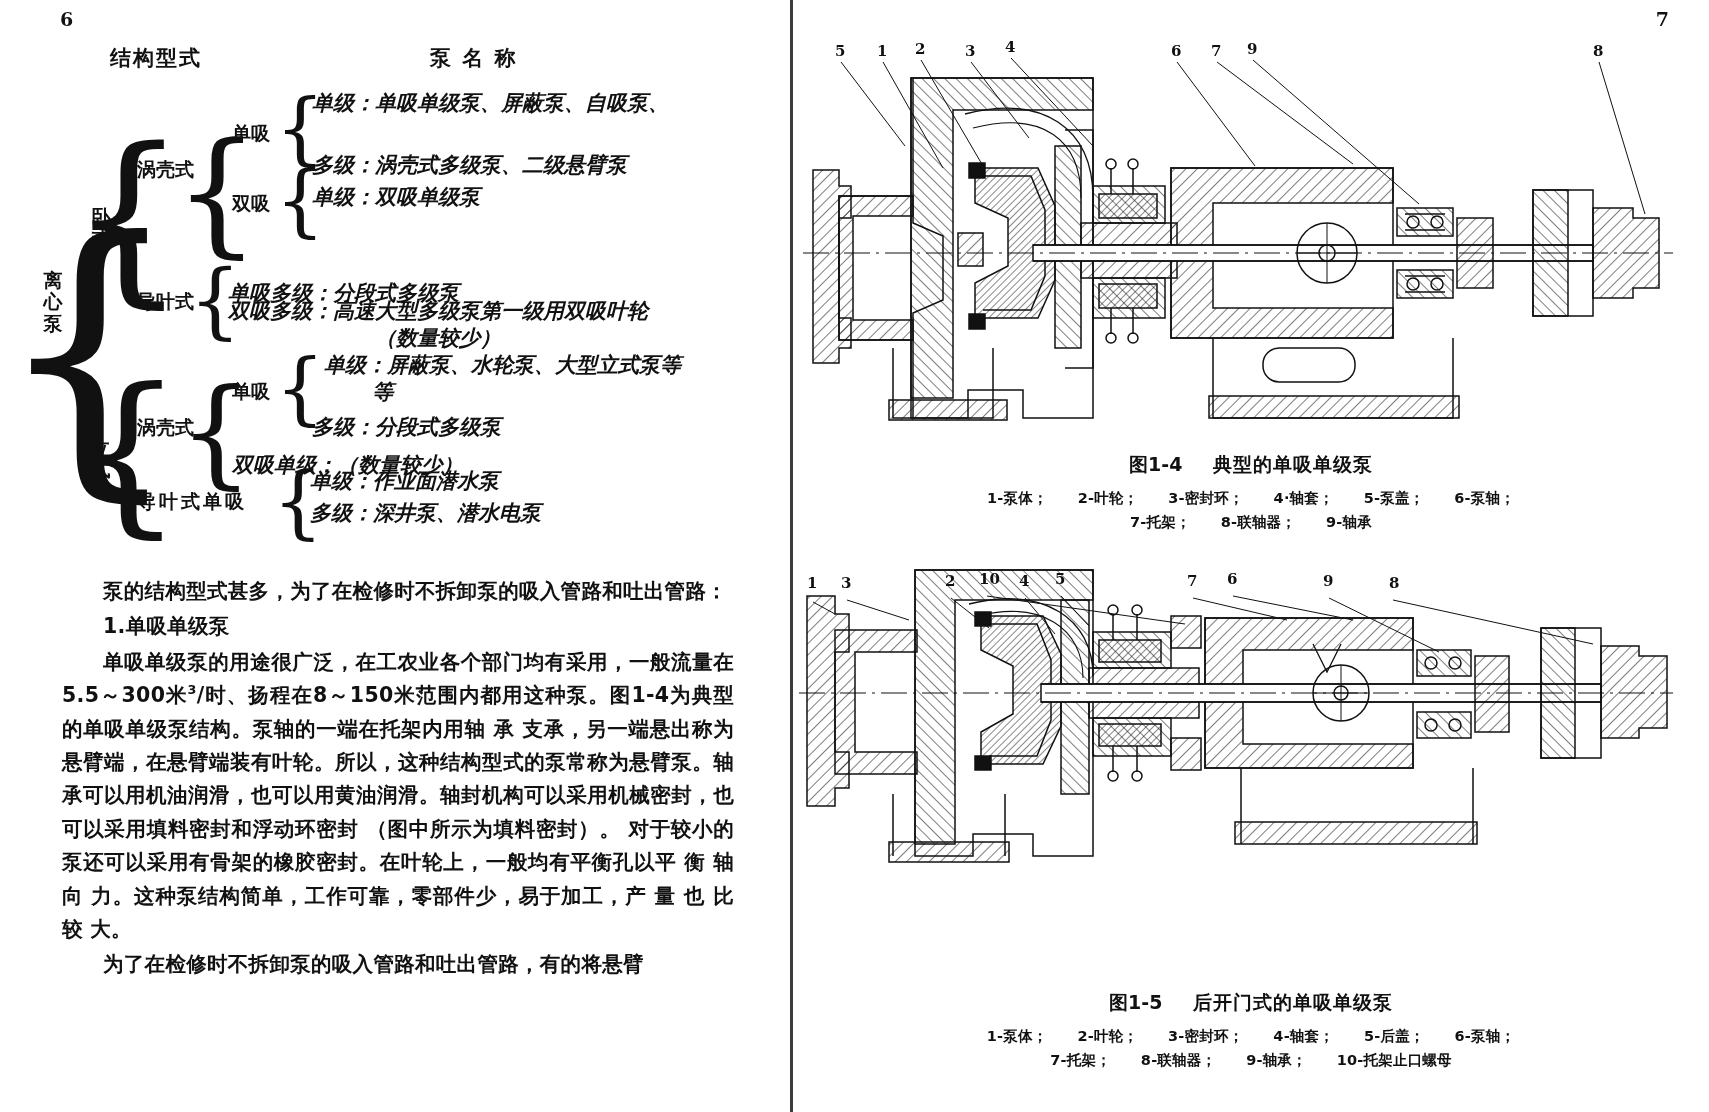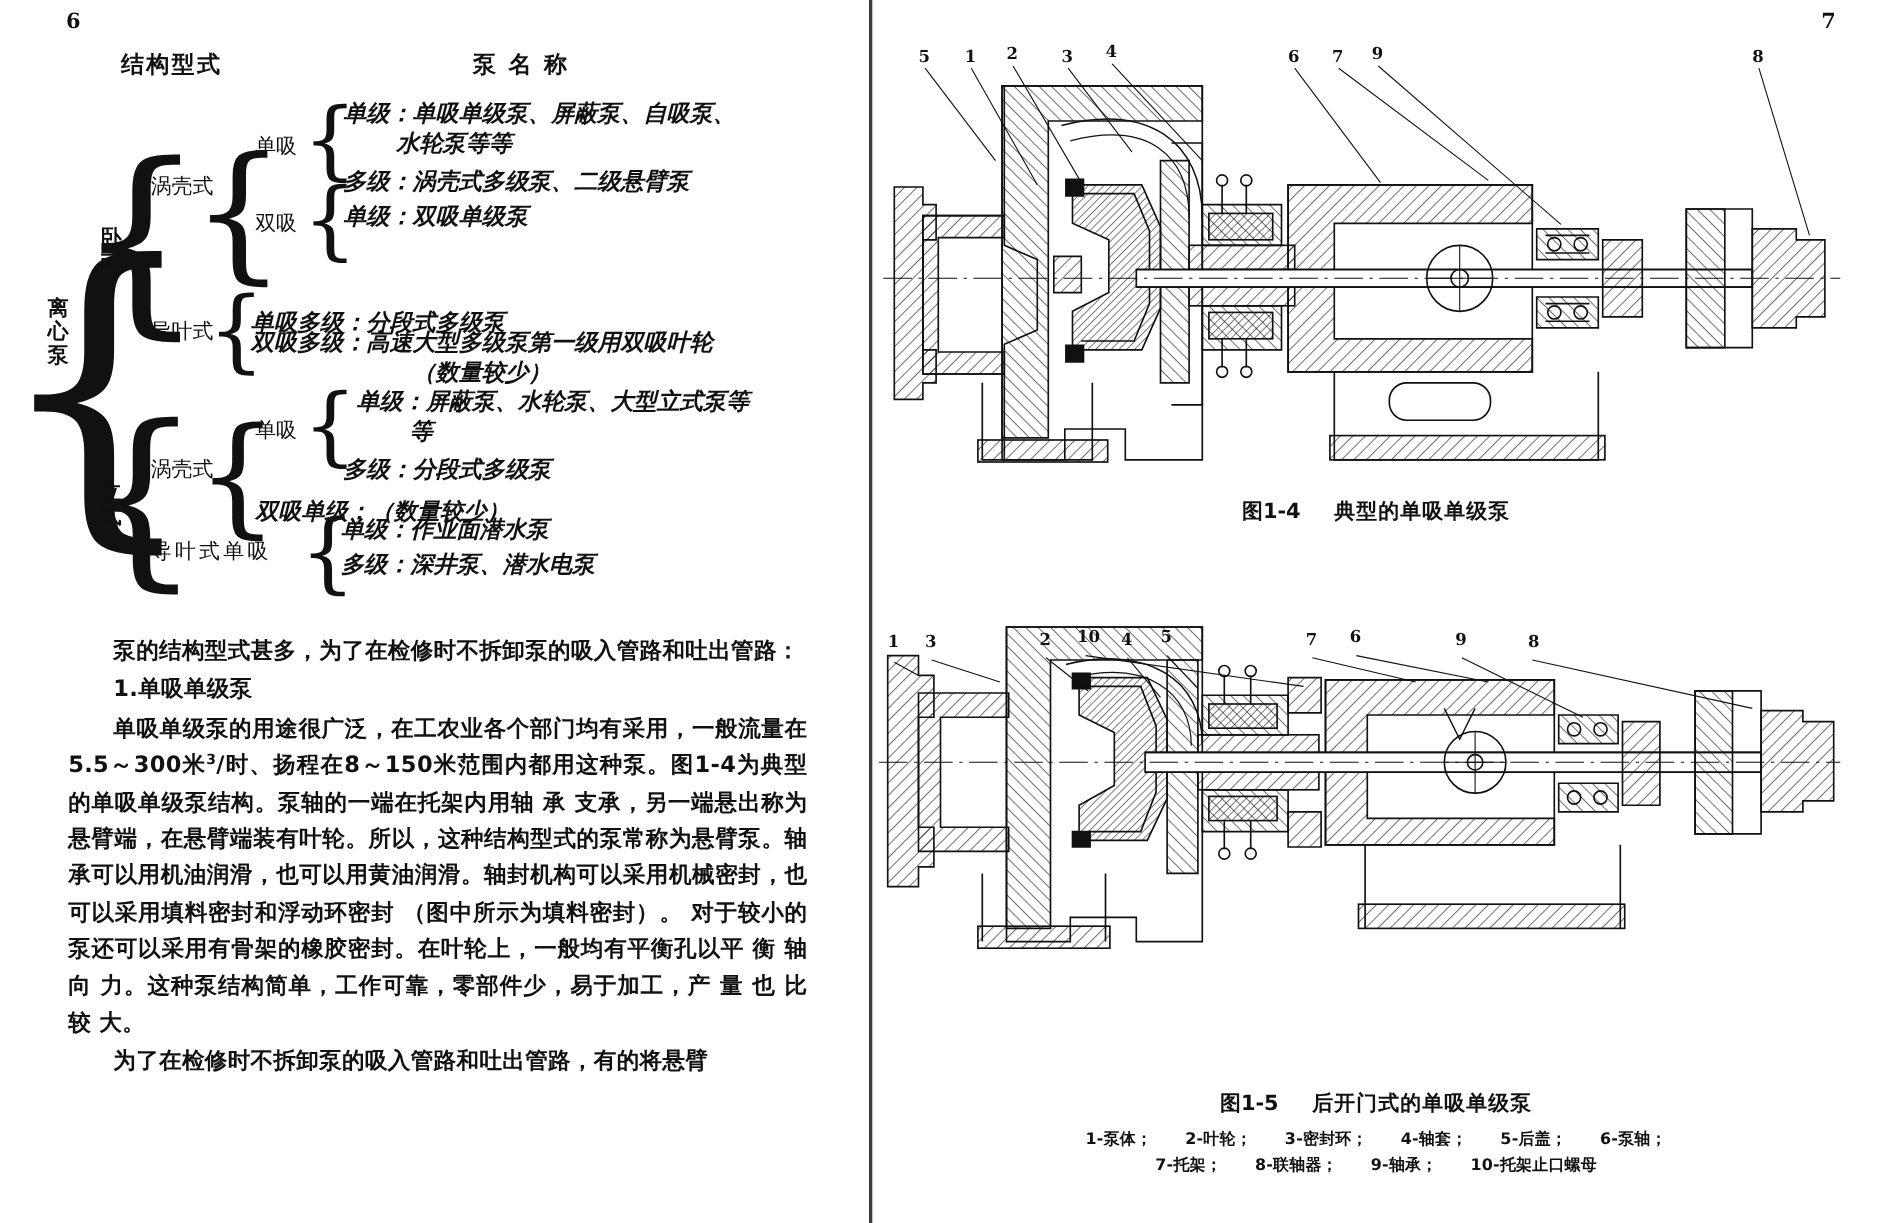--- a/index.html
+++ b/index.html
@@ -31,21 +31,21 @@
   .tree-head span {
     position:absolute; font-weight:bold; font-size:21px;
     font-family:"DejaVu Sans","Liberation Sans",sans-serif;
     letter-spacing:2px;
   }
   .th-struct { left:110px; }
   .th-name   { left:430px; letter-spacing:9px; }
 
   .tree { position:absolute; top:80px; left:0; width:790px; height:470px; }
   .tree .lbl {
-    position:absolute; font-size:19px; font-weight:normal;
+    position:absolute; font-size:19px; font-weight:bold;
     font-family:"DejaVu Sans","Liberation Sans",sans-serif;
     white-space:nowrap; line-height:1.25;
   }
   .tree .vlbl {
     position:absolute; font-size:19px; font-weight:bold;
     font-family:"DejaVu Sans","Liberation Sans",sans-serif;
     width:22px; line-height:1.12; text-align:center;
   }
   .brace {
     position:absolute; font-family:"DejaVu Serif","Liberation Serif",serif;
@@ -122,21 +122,20 @@
       <div class="brace" style="left:114px; top:42px; font-size:185px; height:190px; width:28px;"></div>
 
       <div class="lbl" style="left:137px; top:78px;">涡壳式</div>
       <div class="brace" style="left:205px; top:42px; font-size:135px; height:140px; width:24px;"></div>
 
       <div class="lbl" style="left:232px; top:42px;">单吸</div>
       <div class="brace" style="left:290px; top:8px; font-size:78px; height:80px; width:20px;"></div>
 
       <div class="item" style="left:312px; top:10px;">
         <span>单级：</span><span>单吸单级泵、屏蔽泵、自吸泵、</span>
-        <span class="cont" style="text-align:left; padding-left:2.3em;">水轮泵等等</span>
       </div>
       <div class="item" style="left:312px; top:72px;">
         <span>多级：</span><span>涡壳式多级泵、二级悬臂泵</span>
       </div>
 
       <div class="lbl" style="left:232px; top:112px;">双吸</div>
       <div class="brace" style="left:290px; top:80px; font-size:78px; height:80px; width:20px;"></div>
 
       <div class="item" style="left:312px; top:104px;">
         <span>单级：</span><span>双吸单级泵</span>
@@ -311,20 +310,28 @@
         <span class="calloutnum" style="left:454px; top:22px;">9</span>
         <span class="calloutnum" style="left:800px; top:24px;">8</span>
       </div>
 
       <div class="fig-cap">
         <span class="num">图1-4</span>
         &nbsp;&nbsp;
         <span>典型的单吸单级泵</span>
       </div>
 
+      <div class="fig-legend">
+        <span class="lrow">
+          <span class="li">1-泵体；</span><span class="li">2-叶轮；</span><span class="li">3-密封环；</span><span class="li">4·轴套；</span><span class="li">5-泵盖；</span><span class="li">6-泵轴；</span>
+        </span>
+        <span class="lrow">
+          <span class="li">7-托架；</span><span class="li">8-联轴器；</span><span class="li">9-轴承</span>
+        </span>
+      </div>
     </div>
 
     <div class="fig-block fig-2">
       <div class="fig-canvas">
         <svg width="916" height="400" viewBox="0 0 916 400">
           <g stroke="#111" fill="none" stroke-width="1.5">
 
             <path d="M14 40 L14 250 L42 250 L42 232 L56 232 L56 196 L42 196 L42 96 L56 96 L56 58 L42 58 L42 40 Z" fill="url(#h1)"></path>
 
             <path d="M42 74 L124 74 L124 96 L62 96 L62 196 L124 196 L124 218 L42 218 Z" fill="url(#h1)"></path>

